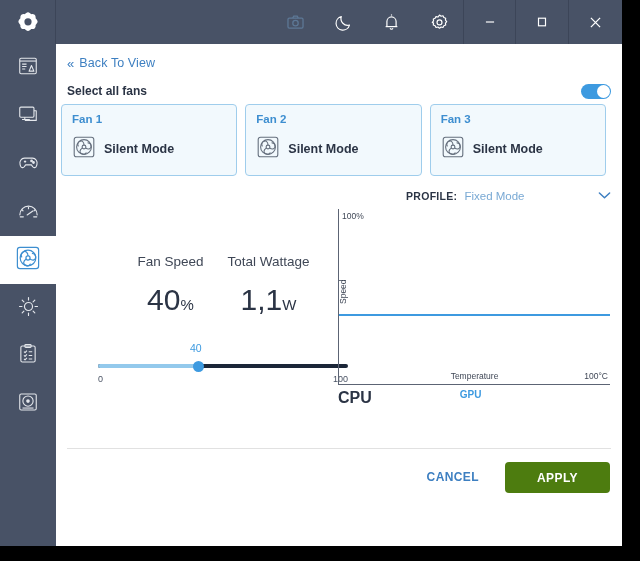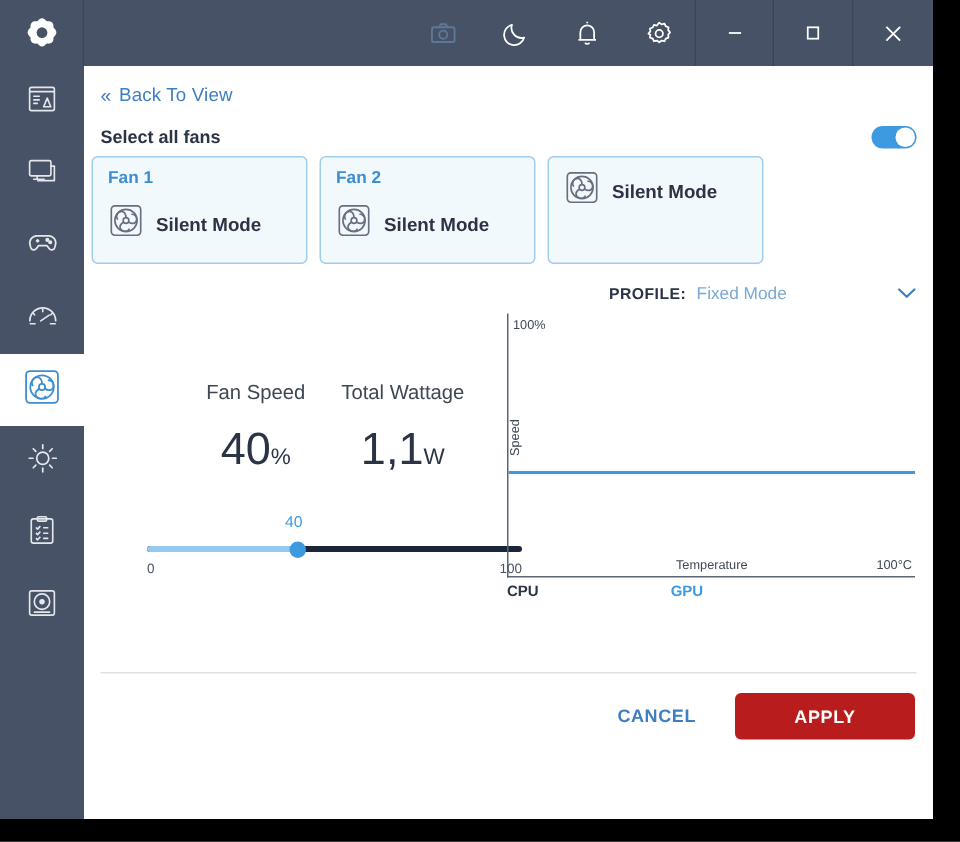--- a/index.html
+++ b/index.html
@@ -87,21 +87,21 @@
   }
   .toggle .knob {
     position: absolute; right: 1px; top: 1px;
     width: 13px; height: 13px; border-radius: 50%;
     background: #ffffff;
   }
 
   
   .fan-cards {
     position: absolute; left: 5px; top: 60px;
-    width: 448px; display: flex; gap: 8px;
+    width: 545px; display: flex; gap: 8px;
   }
   .fan-card {
     width: 180px; height: 72px;
     background: #f2f9fd;
     border: 1px solid #9fcdec;
     border-radius: 4px;
     padding: 8px 10px;
     cursor: pointer;
     position: relative;
   }
@@ -195,21 +195,21 @@
   }
   .chart-xmax {
     position: absolute; right: 2px; bottom: 3px;
     font-size: 8.5px; color: #3f4756;
   }
   .chart-legend {
     position: absolute; left: 282px; top: 345px;
     width: 272px; display: flex;
   }
   .legend-cpu {
-    font-size: 10px; font-weight: bold; color: #2b3445; cursor: pointer;
+    font-size: 16px; font-weight: bold; color: #2b3445; cursor: pointer;
   }
   .legend-gpu {
     font-size: 10px; font-weight: bold; color: #3d9ae0;
     margin-left: 88px; cursor: pointer;
   }
 
   
   .footer-divider {
     position: absolute; left: 11px; top: 404px;
     width: 544px; height: 1px; background: #e1e1e1;
@@ -218,22 +218,22 @@
     position: absolute; right: 12px; top: 418px;
     display: flex; align-items: flex-start; gap: 16px;
   }
   .btn-cancel {
     font-size: 12px; font-weight: bold; color: #3d7fc1;
     letter-spacing: .4px; background: none; border: none;
     cursor: pointer; padding: 8px 10px;
     font-family: "Liberation Sans", sans-serif;
   }
   .btn-apply {
-    width: 120px; height: 31px; border-radius: 4px;
-    background: #b91c1c; border: none; color: #ffffff;
+    width: 105px; height: 31px; border-radius: 4px;
+    background: #4d7c0f; border: none; color: #ffffff;
     font-size: 12px; font-weight: bold; letter-spacing: .4px;
     cursor: pointer;
     font-family: "Liberation Sans", sans-serif;
   }
 </style>
 </head>
 <body>
 
 <div id="app">
 
@@ -441,20 +441,21 @@
               <path d="M12 10.1 C12 6.6 9.6 4.9 7.2 6.6 C5.6 7.8 5.3 10 6.5 11.4"></path>
               <path d="M13.6 13 C16.6 14.8 19.2 13.9 19.1 11.0 C19.0 9.0 17.4 7.6 15.6 7.9"></path>
               <path d="M10.4 13 C7.4 14.8 7.2 17.6 9.8 18.8 C11.6 19.6 13.6 19 14.4 17.4"></path>
             </svg>
           </span>
           <span class="fan-mode-label">Silent Mode</span>
         </div>
       </div>
 
       <div class="fan-card">
+        <div class="fan-title">Fan 3</div>
         <div class="fan-mode-row">
           <span>
             <svg width="24" height="24" viewBox="0 0 24 24" fill="none" stroke="#66707e" stroke-width="1.1" stroke-linejoin="round">
               <rect x="2.2" y="2.2" width="19.6" height="19.6" rx="2.4"></rect>
               <circle cx="12" cy="12" r="7.4"></circle>
               <circle cx="12" cy="12" r="1.9"></circle>
               <path d="M12 10.1 C12 6.6 9.6 4.9 7.2 6.6 C5.6 7.8 5.3 10 6.5 11.4"></path>
               <path d="M13.6 13 C16.6 14.8 19.2 13.9 19.1 11.0 C19.0 9.0 17.4 7.6 15.6 7.9"></path>
               <path d="M10.4 13 C7.4 14.8 7.2 17.6 9.8 18.8 C11.6 19.6 13.6 19 14.4 17.4"></path>
             </svg>

